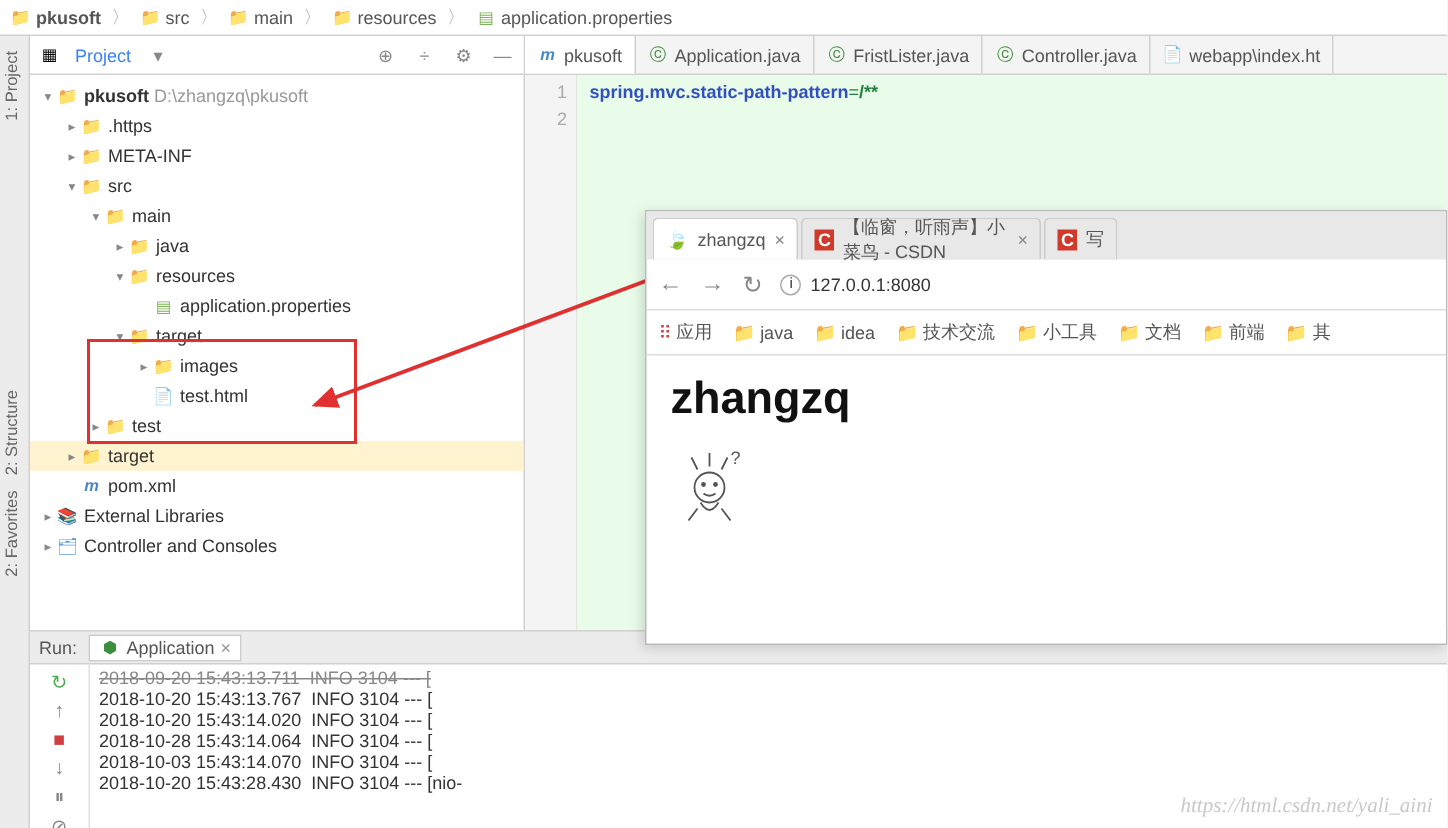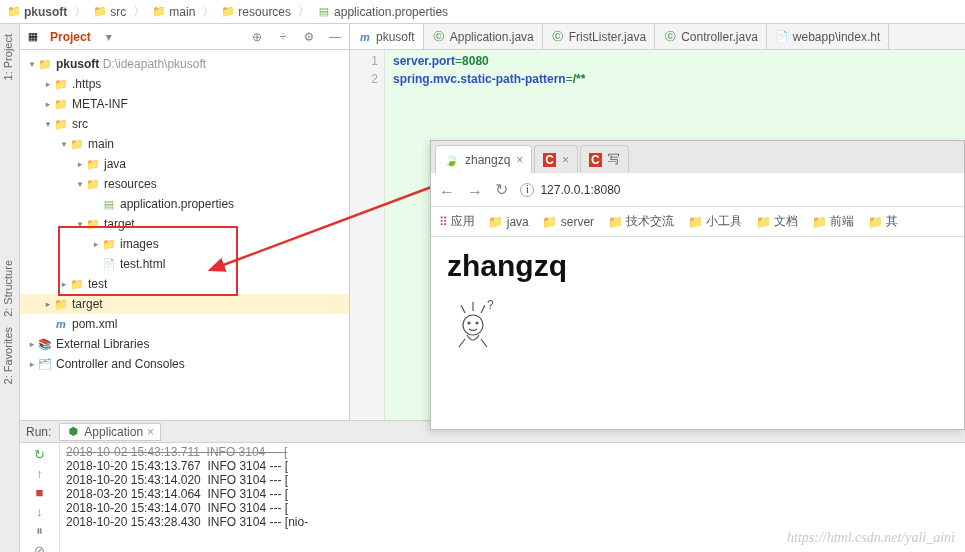--- a/index.html
+++ b/index.html
@@ -4,21 +4,21 @@
 <style>
 *{margin:0;padding:0;box-sizing:border-box;font-family:"Segoe UI",Arial,sans-serif;font-size:12px}
 body{background:#f2f2f2;width:965px;height:552px;overflow:hidden;position:relative}
 .breadcrumb{height:24px;background:#fff;border-bottom:1px solid #d0d0d0;display:flex;align-items:center;padding:0 4px;gap:2px;color:#555}
 .breadcrumb .sep{color:#aaa;padding:0 2px}
 .breadcrumb .crumb{display:flex;align-items:center;gap:3px;padding:1px 3px}
 .icn{display:inline-flex;width:14px;height:14px;align-items:center;justify-content:center;font-size:11px}
 .folder-icn{color:#b8a06e}
 .prop-icn{color:#7fb359}
 .toolstrip{height:26px;background:#fff;border-bottom:1px solid #d0d0d0;display:flex;align-items:center;padding:0 6px;gap:10px}
-.toolstrip .title{font-weight:700;color:#c2410c}
+.toolstrip .title{font-weight:400;color:#3b82f6}
 .toolstrip .spacer{flex:1}
 .tsicn{color:#888;cursor:pointer;width:16px;height:16px;display:flex;align-items:center;justify-content:center}
 .side-tab{position:absolute;left:0;top:24px;bottom:0;width:20px;background:#ececec;border-right:1px solid #d0d0d0}
 .side-tab .vt{writing-mode:vertical-lr;transform:rotate(180deg);color:#666;font-size:11px;margin:10px 2px}
 .main{position:absolute;left:20px;top:24px;right:0;bottom:0;display:flex;flex-direction:column}
 .hsplit{flex:1;display:flex;min-height:0}
 .proj-pane{width:330px;background:#fff;border-right:1px solid #d0d0d0;display:flex;flex-direction:column}
 .tree{flex:1;overflow:hidden;padding:4px 0;color:#333;user-select:none}
 .node{display:flex;align-items:center;height:20px;padding-right:4px;cursor:pointer;white-space:nowrap}
 .arrow{width:12px;text-align:center;color:#888;font-size:9px}
@@ -105,21 +105,21 @@
     <span class="icn">▦</span>
     <span class="title">Project</span>
     <span class="tsicn">▾</span>
     <span class="spacer"></span>
     <span class="tsicn">⊕</span>
     <span class="tsicn">÷</span>
     <span class="tsicn">⚙</span>
     <span class="tsicn">—</span>
    </div>
    <div class="tree">
-    <div class="node" style="padding-left:6px"><span class="arrow">▾</span><span class="icn folder-icn">📁</span><b>pkusoft</b>&nbsp;<span class="gray">D:\ideapath\pkusoft</span></div>
+    <div class="node" style="padding-left:6px"><span class="arrow">▾</span><span class="icn folder-icn">📁</span><b>pkusoft</b>&nbsp;<span class="gray">D:\zhangzq\pkusoft</span></div>
     <div class="node" style="padding-left:22px">
             <span class="arrow">▸</span>
             <span class="icn folder-icn">📁</span>
             <span>.https</span>
           </div>
     <div class="node" style="padding-left:22px">
             <span class="arrow">▸</span>
             <span class="icn folder-icn">📁</span>
             <span>META-INF</span>
           </div>
@@ -213,21 +213,20 @@
             <span class="icn" style="color:#6bae4b">📄</span>
             <span>webapp\index.ht</span>
           </div>
    </div>
    <div class="code">
     <div class="gutter">
             <div>1</div>
             <div>2</div>
           </div>
     <div class="lines">
-     <div><span class="kw">server.port</span><span class="op">=</span><span class="val">8080</span></div>
      <div><span class="kw">spring.mvc.static-path-pattern</span><span class="op">=</span><span class="val">/**</span></div>
     </div>
    </div>
   </div>
  </div>
 
  <div class="runbar">
   <span>Run:</span>
   <span class="tab">
         <span class="icn" style="color:#3b8e3b">⬢</span>
@@ -238,25 +237,25 @@
 
  <div class="console">
   <div class="cgutter">
    <span style="color:#4caf50">↻</span>
    <span style="color:#888">↑</span>
    <span style="color:#d04040">■</span>
    <span style="color:#888">↓</span>
    <span style="color:#888">⏸</span>
    <span style="color:#888">⊘</span>
   </div>
-  <div class="clog"><span class="strk">2018-10-02 15:43:13.711  INFO 3104 --- [</span>
+  <div class="clog"><span class="strk">2018-09-20 15:43:13.711  INFO 3104 --- [</span>
 <span>2018-10-20 15:43:13.767  INFO 3104 --- [</span>
 <span>2018-10-20 15:43:14.020  INFO 3104 --- [</span>
-<span>2018-03-20 15:43:14.064  INFO 3104 --- [</span>
-<span>2018-10-20 15:43:14.070  INFO 3104 --- [</span>
+<span>2018-10-28 15:43:14.064  INFO 3104 --- [</span>
+<span>2018-10-03 15:43:14.070  INFO 3104 --- [</span>
 <span>2018-10-20 15:43:28.430  INFO 3104 --- [nio-</span></div>
  </div>
 </div>
 
 <div class="hl" style="left:58px;top:226px;width:180px;height:70px"></div>
 
 <svg class="arrow-ann" style="left:200px;top:170px;width:260px;height:110px">
  <defs>
       <marker id="ah" markerWidth="8" markerHeight="8" refX="6" refY="3" orient="auto">
         <path d="M0,0 L7,3 L0,6 Z" fill="#e03030"></path>
@@ -267,20 +266,21 @@
 
 <div class="browser">
  <div class="btabs">
   <div class="btab">
         <span style="color:#6bae4b">🍃</span>
         <span>zhangzq</span>
         <span class="x">×</span>
       </div>
   <div class="btab in">
         <span style="background:#d03a2b;color:#fff;padding:0 2px;font-weight:bold">C</span>
+        <span style="overflow:hidden;text-overflow:ellipsis">【临窗，听雨声】小菜鸟 - CSDN</span>
         <span class="x">×</span>
       </div>
   <div class="btab in" style="max-width:50px">
         <span style="background:#d03a2b;color:#fff;padding:0 2px;font-weight:bold">C</span>
         <span>写</span>
       </div>
  </div>
  <div class="baddr">
   <span class="nav">←</span>
   <span class="nav">→</span>
@@ -294,21 +294,21 @@
   <span class="f">
         <span style="color:#d04040">⠿</span>
         <span>应用</span>
       </span>
   <span class="f">
         <span style="color:#e8c252">📁</span>
         <span>java</span>
       </span>
   <span class="f">
         <span style="color:#e8c252">📁</span>
-        <span>server</span>
+        <span>idea</span>
       </span>
   <span class="f">
         <span style="color:#e8c252">📁</span>
         <span>技术交流</span>
       </span>
   <span class="f">
         <span style="color:#e8c252">📁</span>
         <span>小工具</span>
       </span>
   <span class="f">

